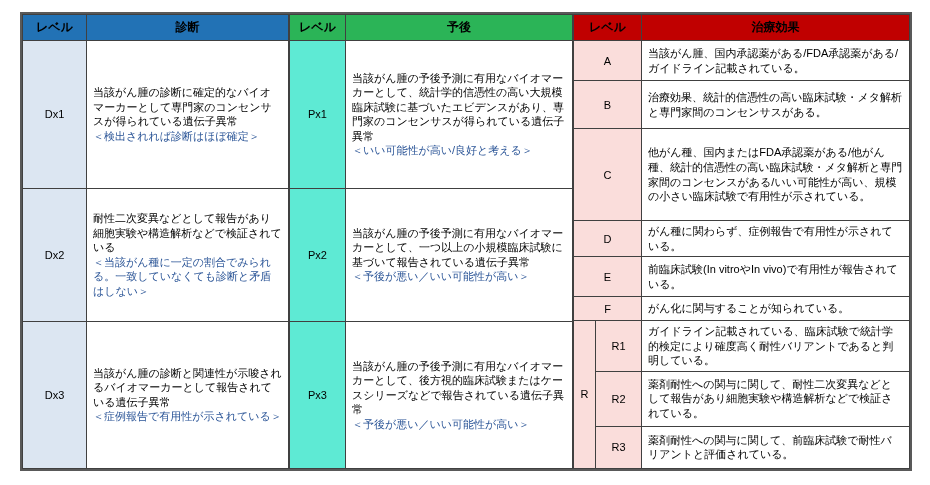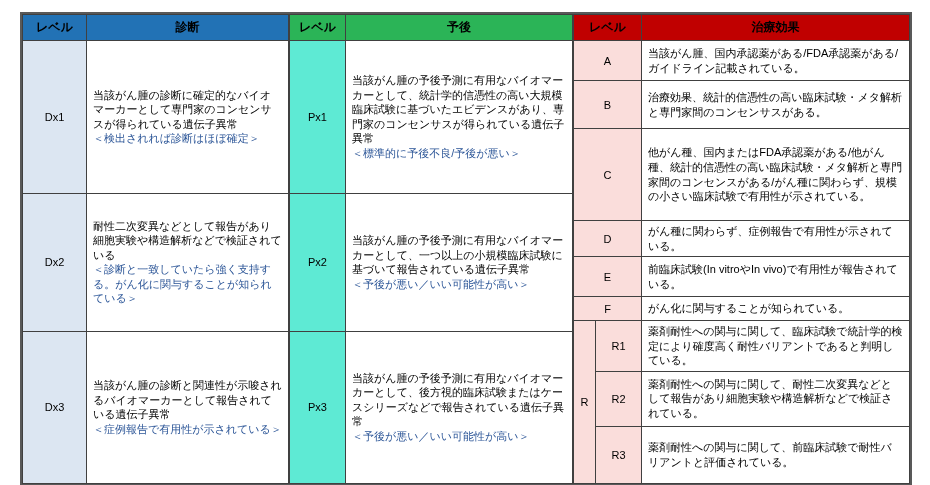--- a/index.html
+++ b/index.html
@@ -56,21 +56,21 @@
     line-height:1.32;
     font-size:11px;
   }
   span.main{display:block;color:#000;}
   span.note{display:block;color:#2B5597;}
   
   tr.r-d1{height:146px;} tr.r-d2{height:132px;} tr.r-d3{height:145px;}
   
   tr.r-a{height:40px;} tr.r-b{height:48px;} tr.r-c{height:92px;}
   tr.r-dd{height:34px;} tr.r-e{height:40px;} tr.r-f{height:24px;}
-  tr.r-r1{height:48px;} tr.r-r2{height:55px;} tr.r-r3{height:57px;}
+  tr.r-r1{height:48px;} tr.r-r2{height:55px;} tr.r-r3{height:42px;}
 </style>
 </head>
 <body>
 
 <div class="table-wrap">
 
   <table class="sec">
     <colgroup>
         <col class="c-lvl-dx">
         <col class="c-txt-dx">
@@ -86,21 +86,21 @@
         <td class="lvl lvl-blue">Dx1</td>
         <td class="txt">
           <span class="main">当該がん腫の診断に確定的なバイオマーカーとして専門家のコンセンサスが得られている遺伝子異常</span>
           <span class="note">＜検出されれば診断はほぼ確定＞</span>
         </td>
       </tr>
       <tr class="r-d2">
         <td class="lvl lvl-blue">Dx2</td>
         <td class="txt">
           <span class="main">耐性二次変異などとして報告があり細胞実験や構造解析などで検証されている</span>
-          <span class="note">＜診断と一致していたら強く支持する。がん化に関与することが知られている＞</span>
+          <span class="note">＜当該がん種に一定の割合でみられる。一致していなくても診断と矛盾はしない＞</span>
         </td>
       </tr>
       <tr class="r-d3">
         <td class="lvl lvl-blue">Dx3</td>
         <td class="txt">
           <span class="main">当該がん腫の診断と関連性が示唆されるバイオマーカーとして報告されている遺伝子異常</span>
           <span class="note">＜症例報告で有用性が示されている＞</span>
         </td>
       </tr>
     </tbody>
@@ -115,21 +115,21 @@
       <tr class="hrow">
         <th class="hd hd-green">レベル</th>
         <th class="hd hd-green">予後</th>
       </tr>
     </thead>
     <tbody>
       <tr class="r-d1">
         <td class="lvl lvl-green">Px1</td>
         <td class="txt">
           <span class="main">当該がん腫の予後予測に有用なバイオマーカーとして、統計学的信憑性の高い大規模臨床試験に基づいたエビデンスがあり、専門家のコンセンサスが得られている遺伝子異常</span>
-          <span class="note">＜標準的に予後不良/予後が悪い＞</span>
+          <span class="note">＜いい可能性が高い/良好と考える＞</span>
         </td>
       </tr>
       <tr class="r-d2">
         <td class="lvl lvl-green">Px2</td>
         <td class="txt">
           <span class="main">当該がん腫の予後予測に有用なバイオマーカーとして、一つ以上の小規模臨床試験に基づいて報告されている遺伝子異常</span>
           <span class="note">＜予後が悪い／いい可能性が高い＞</span>
         </td>
       </tr>
       <tr class="r-d3">
@@ -163,21 +163,21 @@
       </tr>
       <tr class="r-b">
         <td class="lvl lvl-pink" colspan="2">B</td>
         <td class="txt">
           <span class="main">治療効果、統計的信憑性の高い臨床試験・メタ解析と専門家間のコンセンサスがある。</span>
         </td>
       </tr>
       <tr class="r-c">
         <td class="lvl lvl-pink" colspan="2">C</td>
         <td class="txt">
-          <span class="main">他がん種、国内またはFDA承認薬がある/他がん種、統計的信憑性の高い臨床試験・メタ解析と専門家間のコンセンスがある/がん種に関わらず、規模の小さい臨床試験で有用性が示されている。</span>
+          <span class="main">他がん種、国内またはFDA承認薬がある/他がん種、統計的信憑性の高い臨床試験・メタ解析と専門家間のコンセンスがある/いい可能性が高い、規模の小さい臨床試験で有用性が示されている。</span>
         </td>
       </tr>
       <tr class="r-dd">
         <td class="lvl lvl-pink" colspan="2">D</td>
         <td class="txt">
           <span class="main">がん種に関わらず、症例報告で有用性が示されている。</span>
         </td>
       </tr>
       <tr class="r-e">
         <td class="lvl lvl-pink" colspan="2">E</td>
@@ -188,21 +188,21 @@
       <tr class="r-f">
         <td class="lvl lvl-pink" colspan="2">F</td>
         <td class="txt">
           <span class="main">がん化に関与することが知られている。</span>
         </td>
       </tr>
       <tr class="r-r1">
         <td class="lvl lvl-pink" rowspan="3">R</td>
         <td class="lvl lvl-pink">R1</td>
         <td class="txt">
-          <span class="main">薬剤耐性への関与に関して、臨床試験で統計学的検定により確度高く耐性バリアントであると判明している。</span>
+          <span class="main">ガイドライン記載されている、臨床試験で統計学的検定により確度高く耐性バリアントであると判明している。</span>
         </td>
       </tr>
       <tr class="r-r2">
         <td class="lvl lvl-pink">R2</td>
         <td class="txt">
           <span class="main">薬剤耐性への関与に関して、耐性二次変異などとして報告があり細胞実験や構造解析などで検証されている。</span>
         </td>
       </tr>
       <tr class="r-r3">
         <td class="lvl lvl-pink">R3</td>

